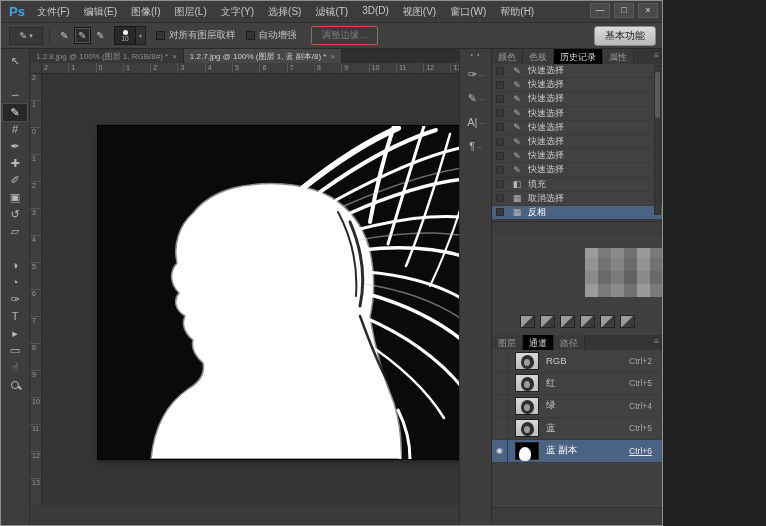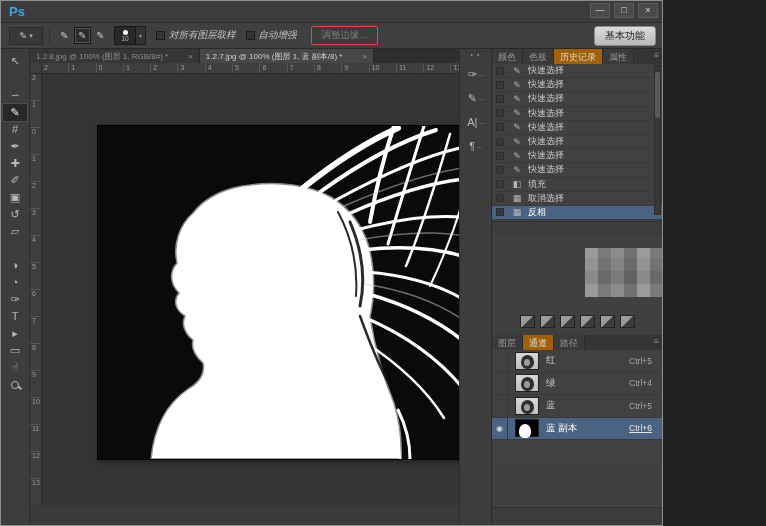--- a/index.html
+++ b/index.html
@@ -29,40 +29,40 @@
   .bmode{width:17px;height:17px;margin-right:1px;display:flex;align-items:center;justify-content:center;
          color:#c0c0c0;font-size:10px;background:transparent;border:1px solid transparent;}
   .bmode.pressed{background:#2c2c2c;border:1px solid #171717;box-shadow:0 0 0 1px #555 inset;}
   .size-widget{width:22px;height:19px;background:#282828;border:1px solid #161616;
                display:flex;flex-direction:column;align-items:center;justify-content:center;margin-left:4px;}
   .size-dot{width:5px;height:5px;border-radius:50%;background:#fff;margin-bottom:1px;}
   .size-num{font-size:6.5px;color:#bbb;line-height:6px;}
   .size-caret{width:10px;height:19px;background:#333;border:1px solid #1d1d1d;border-left:none;
               color:#999;font-size:6px;display:flex;align-items:center;justify-content:center;}
   .chk{width:9px;height:9px;background:#343434;border:1px solid #1d1d1d;margin:0 4px 0 10px;}
-  .opt-label{color:#c3c3c3;font-style:italic;}
+  .opt-label{color:#c3c3c3;}
   .refine-btn{margin-left:14px;padding:2px 10px;border:1px solid #ef4444;border-radius:2px;
               background:#3c3c3c;color:#7a7a7a;font-size:9.5px;}
   .ws-btn{position:absolute;right:6px;top:3px;padding:2px 10px;border-radius:3px;
           background:linear-gradient(#dcdcdc,#b8b8b8);color:#1e1e1e;font-size:10px;
           border:1px solid #8a8a8a;}
 
   
   .toolbar{position:absolute;left:0;top:48px;bottom:0;width:29px;background:#3d3d3d;
            border-right:1px solid #2c2c2c;display:flex;flex-direction:column;align-items:center;padding-top:4px;}
   .tool{width:24px;height:17px;display:flex;align-items:center;justify-content:center;
         color:#b8b8b8;font-size:11px;line-height:17px;}
   .tool.active{background:#272727;box-shadow:0 0 0 1px #4e4e4e;color:#e8e8e8;}
   .tool .zoomglass{width:8px;height:8px;border:1.5px solid #b8b8b8;border-radius:50%;position:relative;}
   .tool .zoomglass::after{content:"";position:absolute;width:4px;height:1.5px;background:#b8b8b8;
         right:-4px;bottom:-1px;transform:rotate(45deg);}
 
   
   .tabbar{position:absolute;left:29px;top:48px;right:203px;height:14px;background:#2f2f2f;display:flex;}
-  .doctab{display:flex;align-items:center;gap:20px;padding:0 6px;font-size:8px;color:#8f8f8f;
+  .doctab{display:flex;align-items:center;gap:4px;padding:0 6px;font-size:8px;color:#8f8f8f;
           background:#363636;border-right:1px solid #262626;white-space:nowrap;}
   .doctab.active{background:#474747;color:#cfcfcf;}
   .doctab .close{color:#9a9a9a;font-size:8px;}
 
   
   .ruler-corner{position:absolute;left:29px;top:62px;width:12px;height:11px;background:#3e3e3e;
                 border-right:1px solid #2a2a2a;border-bottom:1px solid #2a2a2a;}
   .ruler-h{position:absolute;left:41px;top:62px;right:203px;height:11px;background:#3e3e3e;
            border-bottom:1px solid #2a2a2a;overflow:hidden;
            background-image:repeating-linear-gradient(90deg,transparent 0 26.3px,#555 26.3px 27.3px);}
@@ -83,21 +83,21 @@
   .dock-item{width:30px;height:24px;display:flex;align-items:center;justify-content:center;gap:2px;
              color:#b5b5b5;font-size:11px;}
   .dock-item .flyout{color:#777;font-size:8px;}
 
   
   .rightcol{position:absolute;right:0;top:48px;bottom:0;width:171px;background:#404040;
             border-left:1px solid #2c2c2c;}
   .ptabs{height:15px;background:#353535;display:flex;align-items:stretch;font-size:9px;position:relative;}
   .ptab{padding:1px 6px 0;color:#969696;background:#3a3a3a;border-right:1px solid #2b2b2b;
         display:flex;align-items:center;}
-  .ptab.active{background:#a16207;color:#d8d8d8;}
+  .ptab.active{background:#000000;color:#d8d8d8;}
   .ptab-menu{position:absolute;right:3px;top:2px;color:#999;font-size:8px;}
 
   
   .histlist{position:absolute;left:0;top:15px;right:0;height:157px;background:#414141;overflow:hidden;}
   .hrow{height:14.2px;display:flex;align-items:center;border-bottom:1px solid #3a3a3a;font-size:9px;color:#c9c9c9;}
   .hrow .well{width:8px;height:8px;margin:0 6px 0 4px;background:#383838;border:1px solid #2d2d2d;}
   .hrow .hicon{width:14px;color:#b5b5b5;font-size:9px;text-align:center;}
   .hrow .hlabel{margin-left:4px;text-align:center;}
   .hrow.selected{background:#4a6382;color:#fff;}
   .hscroll{position:absolute;right:1px;top:16px;width:7px;height:150px;background:#383838;border:1px solid #2e2e2e;}
@@ -155,20 +155,33 @@
   .scroll-btn{margin-left:22px;width:13px;height:14px;background:#101010;color:#ddd;font-size:7px;
               display:flex;align-items:center;justify-content:center;}
 </style>
 </head>
 <body>
 
 <div class="app">
 
   <div class="titlebar">
     <span class="pslogo">Ps</span>
+    <div class="menus">
+        <span class="menu-item">文件(F)</span>
+        <span class="menu-item">编辑(E)</span>
+        <span class="menu-item">图像(I)</span>
+        <span class="menu-item">图层(L)</span>
+        <span class="menu-item">文字(Y)</span>
+        <span class="menu-item">选择(S)</span>
+        <span class="menu-item">滤镜(T)</span>
+        <span class="menu-item">3D(D)</span>
+        <span class="menu-item">视图(V)</span>
+        <span class="menu-item">窗口(W)</span>
+        <span class="menu-item">帮助(H)</span>
+      </div>
     <div class="winbtns">
         <span class="winbtn"><i style="font-style:normal">—</i></span>
         <span class="winbtn"><i style="font-style:normal">□</i></span>
         <span class="winbtn"><i style="font-style:normal">×</i></span>
       </div>
   </div>
 
   <div class="optionsbar">
     <div class="opt-group">
       <div class="tool-preset">
@@ -510,20 +523,26 @@
             <span>路径</span>
           </div>
         </div>
       <span class="ptab-menu" style="top:2px">≡</span>
     </div>
 
     <div class="chanlist">
         <div class="crow">
           <span class="eye"></span>
           <span class="thumb portrait"></span>
+          <span class="cname">RGB</span>
+          <span class="cshort">Ctrl+2</span>
+        </div>
+        <div class="crow">
+          <span class="eye"></span>
+          <span class="thumb portrait"></span>
           <span class="cname">红</span>
           <span class="cshort">Ctrl+5</span>
         </div>
         <div class="crow">
           <span class="eye"></span>
           <span class="thumb portrait"></span>
           <span class="cname">绿</span>
           <span class="cshort">Ctrl+4</span>
         </div>
         <div class="crow">

